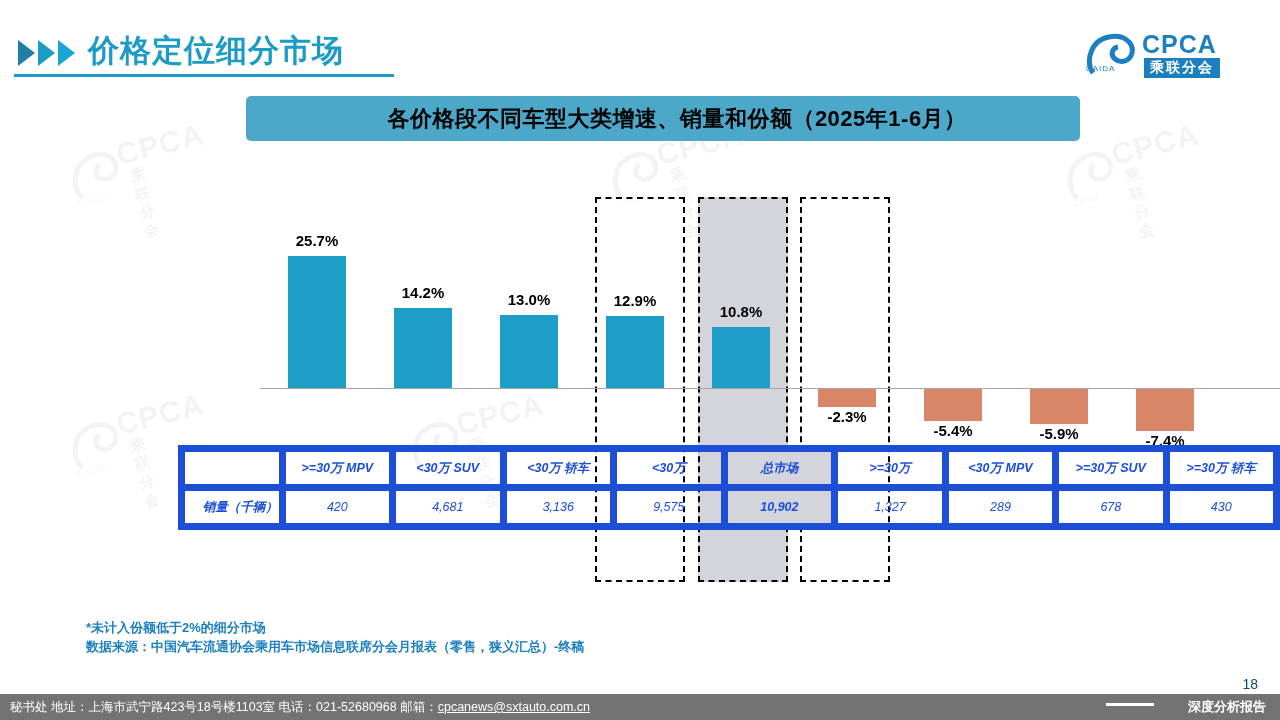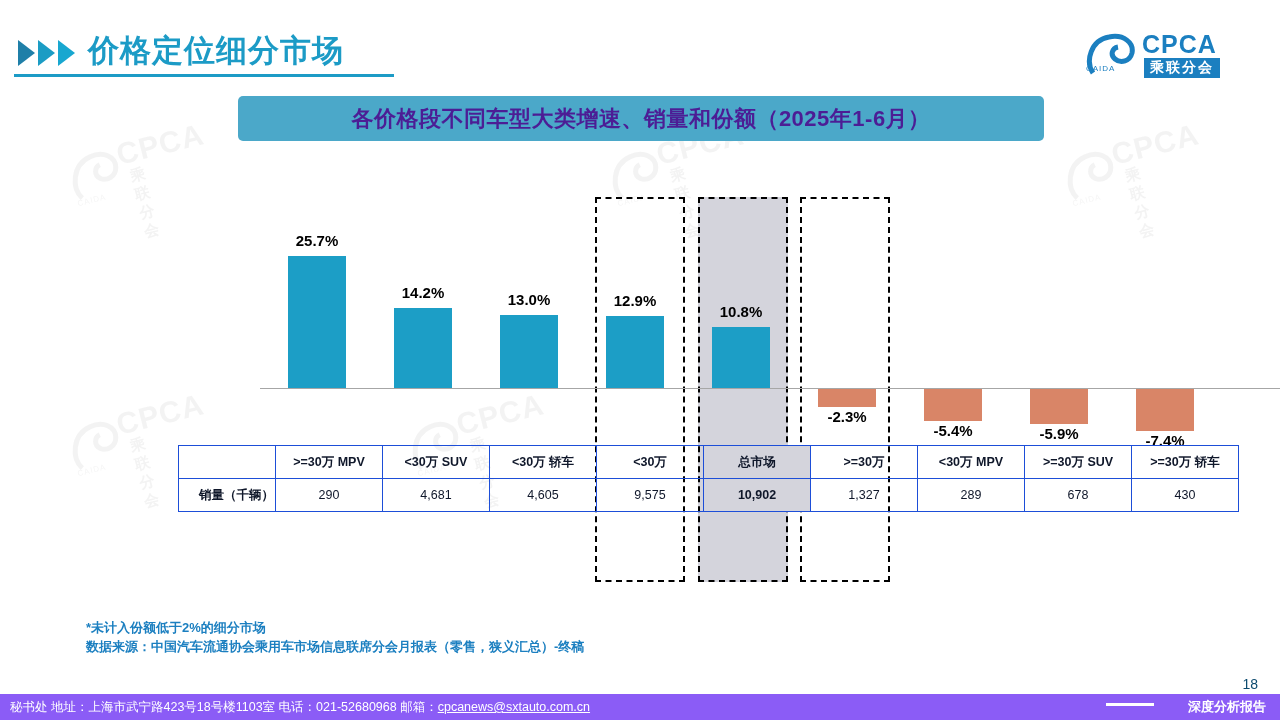--- a/index.html
+++ b/index.html
@@ -101,33 +101,34 @@
     left: 2px;
     top: 34px;
     font-size: 8px;
     color: #1b7fc0;
     letter-spacing: 1px;
   }
 
   
   .chart-title-bar {
     position: absolute;
-    left: 238px;
+    left: 246px;
     top: 96px;
     width: 806px;
     height: 45px;
     background: #4ba8c9;
     border-radius: 5px;
-    color: #4c1d95;
+    color: #000000;
     font-size: 22px;
     font-weight: bold;
     display: flex;
     align-items: center;
     justify-content: center;
     letter-spacing: 0.5px;
+    padding-left: 28px;
   }
 
   
   .wm {
     position: absolute;
     opacity: 0.30;
     pointer-events: none;
     user-select: none;
   }
   .wm .wm-swirl {
@@ -205,26 +206,27 @@
 
   
   .tbl {
     position: absolute;
     left: 178px;
     top: 445px;
     border-collapse: collapse;
     table-layout: fixed;
   }
   .tbl td {
-    border: 1px solid #1d4ed8;
+    border: 7px solid #1d4ed8;
     font-size: 12.5px;
     text-align: center;
     height: 30px;
-    color: #0f172a;
+    color: #1d4ed8;
     background: transparent;
+    font-style: italic;
   }
   .tbl td.rowhead {
     width: 94px;
     font-weight: bold;
     font-size: 12.5px;
     text-align: right;
   }
   .tbl td.datacol { width: 104px; }
   .tbl tr.head td { font-weight: bold; }
   .tbl td.shaded { background: #d4d4dc; font-weight: bold; }
@@ -240,21 +242,21 @@
     line-height: 19px;
   }
 
   
   .footer-bar {
     position: absolute;
     left: 0;
     top: 694px;
     width: 1280px;
     height: 26px;
-    background: #8b5cf6;
+    background: #737373;
     color: #ffffff;
     font-size: 12.5px;
     display: flex;
     align-items: center;
   }
   .footer-text { margin-left: 10px; }
   .footer-mail { text-decoration: underline; }
   .footer-right {
     position: absolute;
     right: 14px;
@@ -390,23 +392,23 @@
     <td class="datacol">&lt;30万 轿车</td>
     <td class="datacol">&lt;30万</td>
     <td class="datacol shaded">总市场</td>
     <td class="datacol">&gt;=30万</td>
     <td class="datacol">&lt;30万 MPV</td>
     <td class="datacol">&gt;=30万 SUV</td>
     <td class="datacol">&gt;=30万 轿车</td>
   </tr>
   <tr>
     <td class="rowhead">销量（千辆）</td>
-    <td>290</td>
+    <td>420</td>
     <td>4,681</td>
-    <td>4,605</td>
+    <td>3,136</td>
     <td>9,575</td>
     <td class="shaded">10,902</td>
     <td>1,327</td>
     <td>289</td>
     <td>678</td>
     <td>430</td>
   </tr>
 </tbody>
   </table>
 

